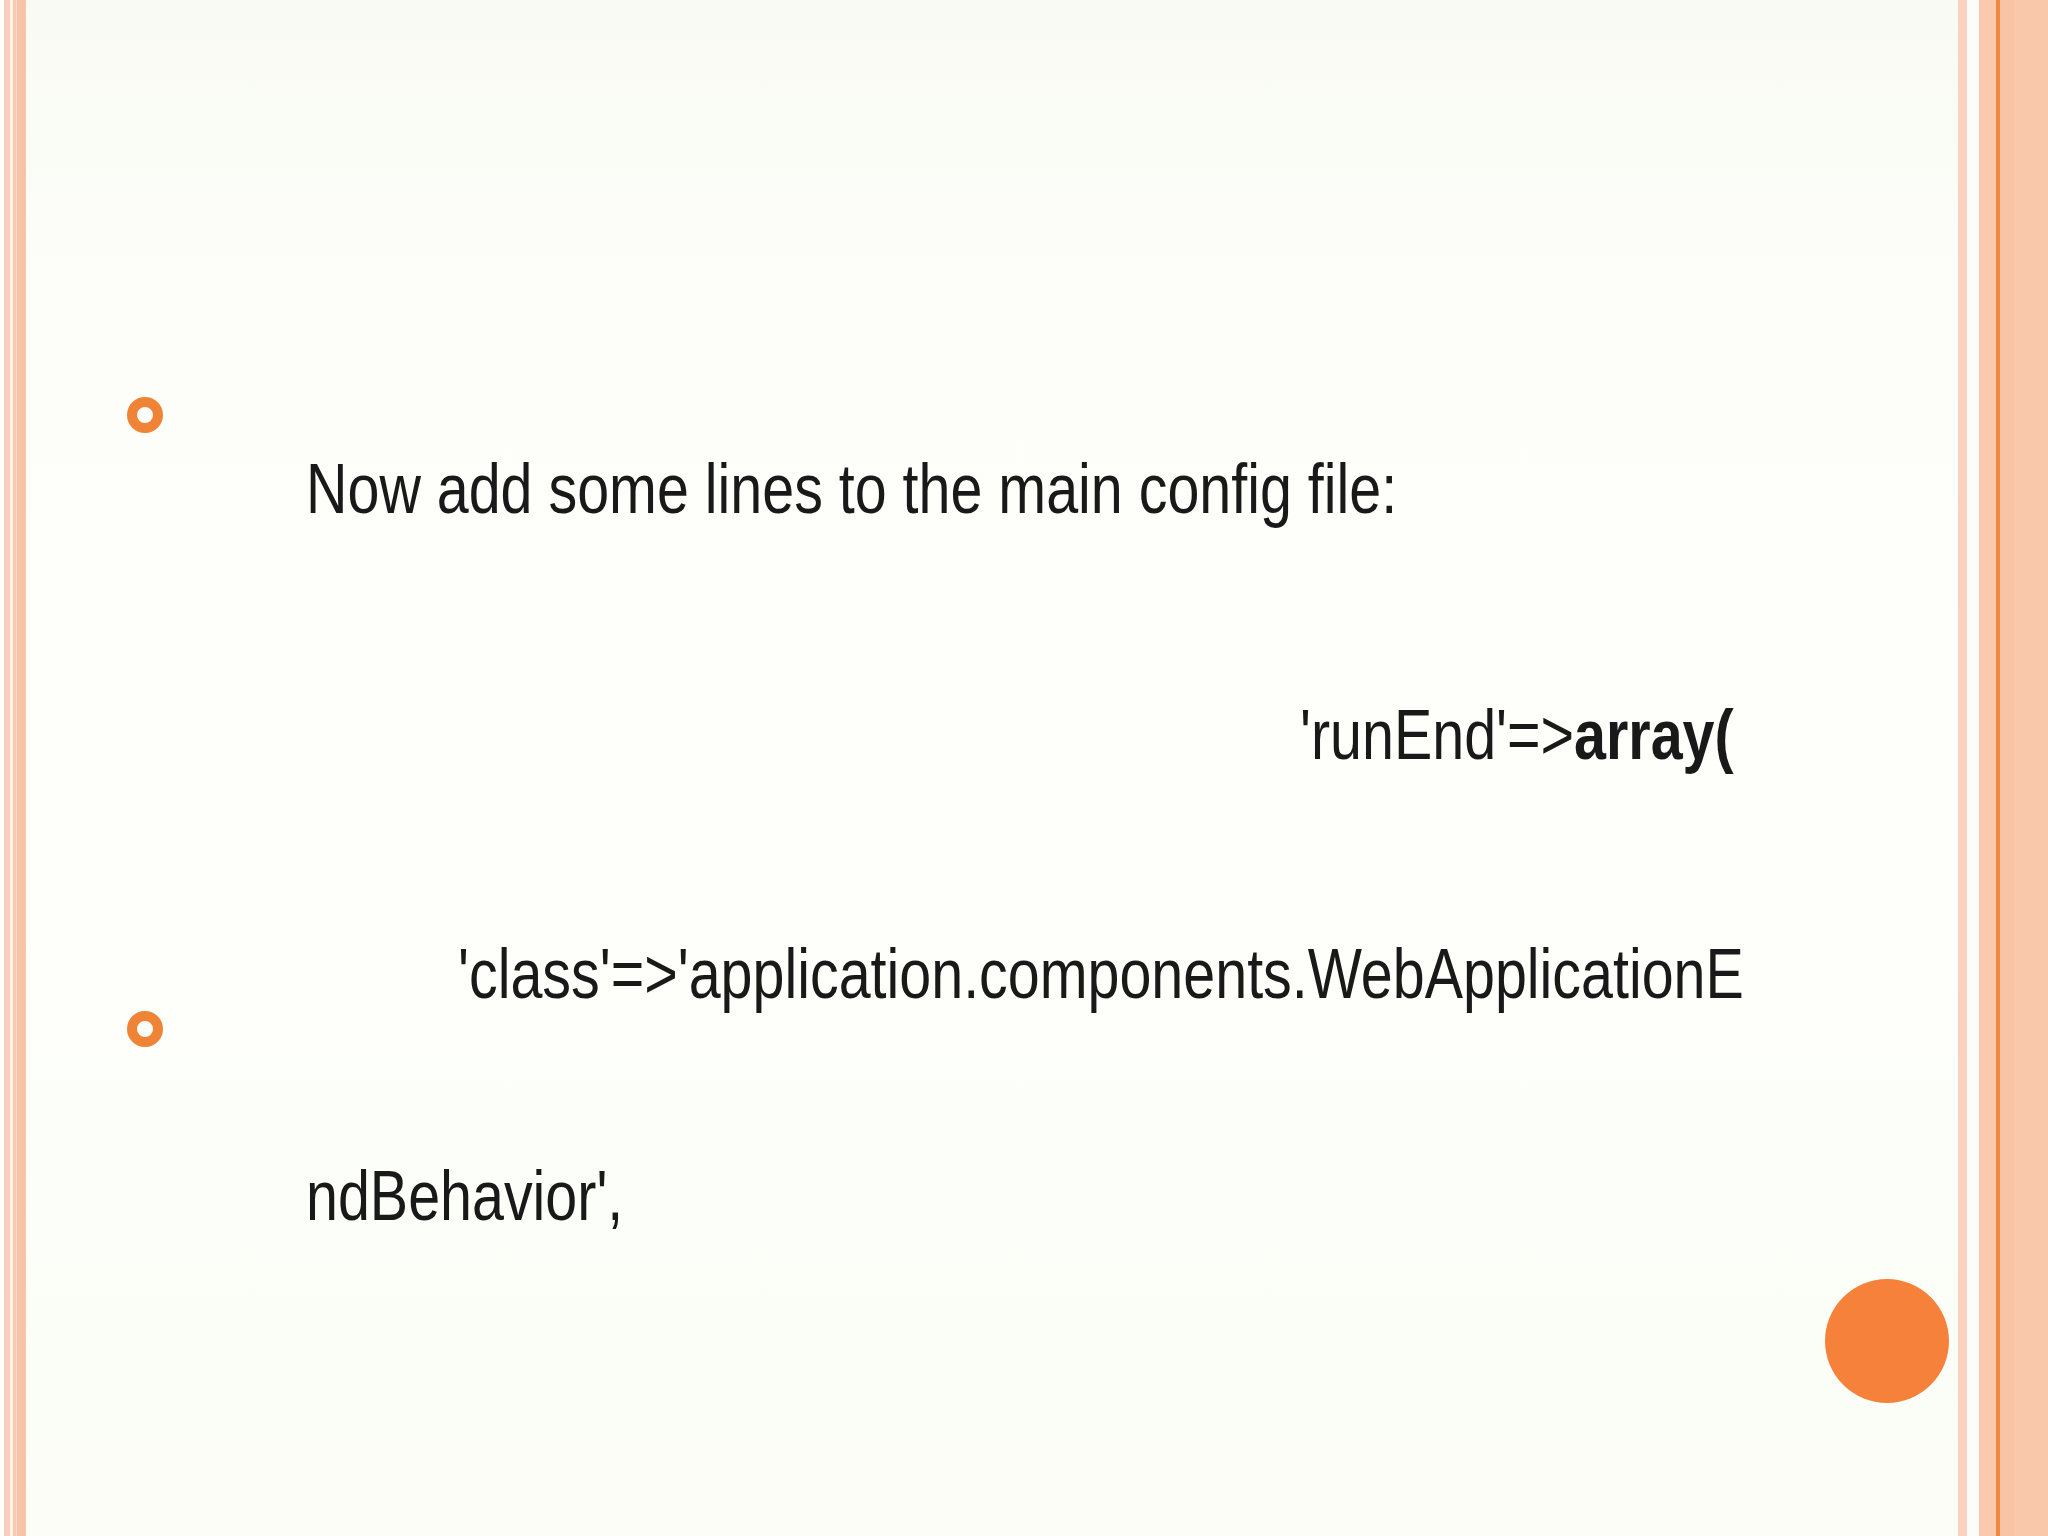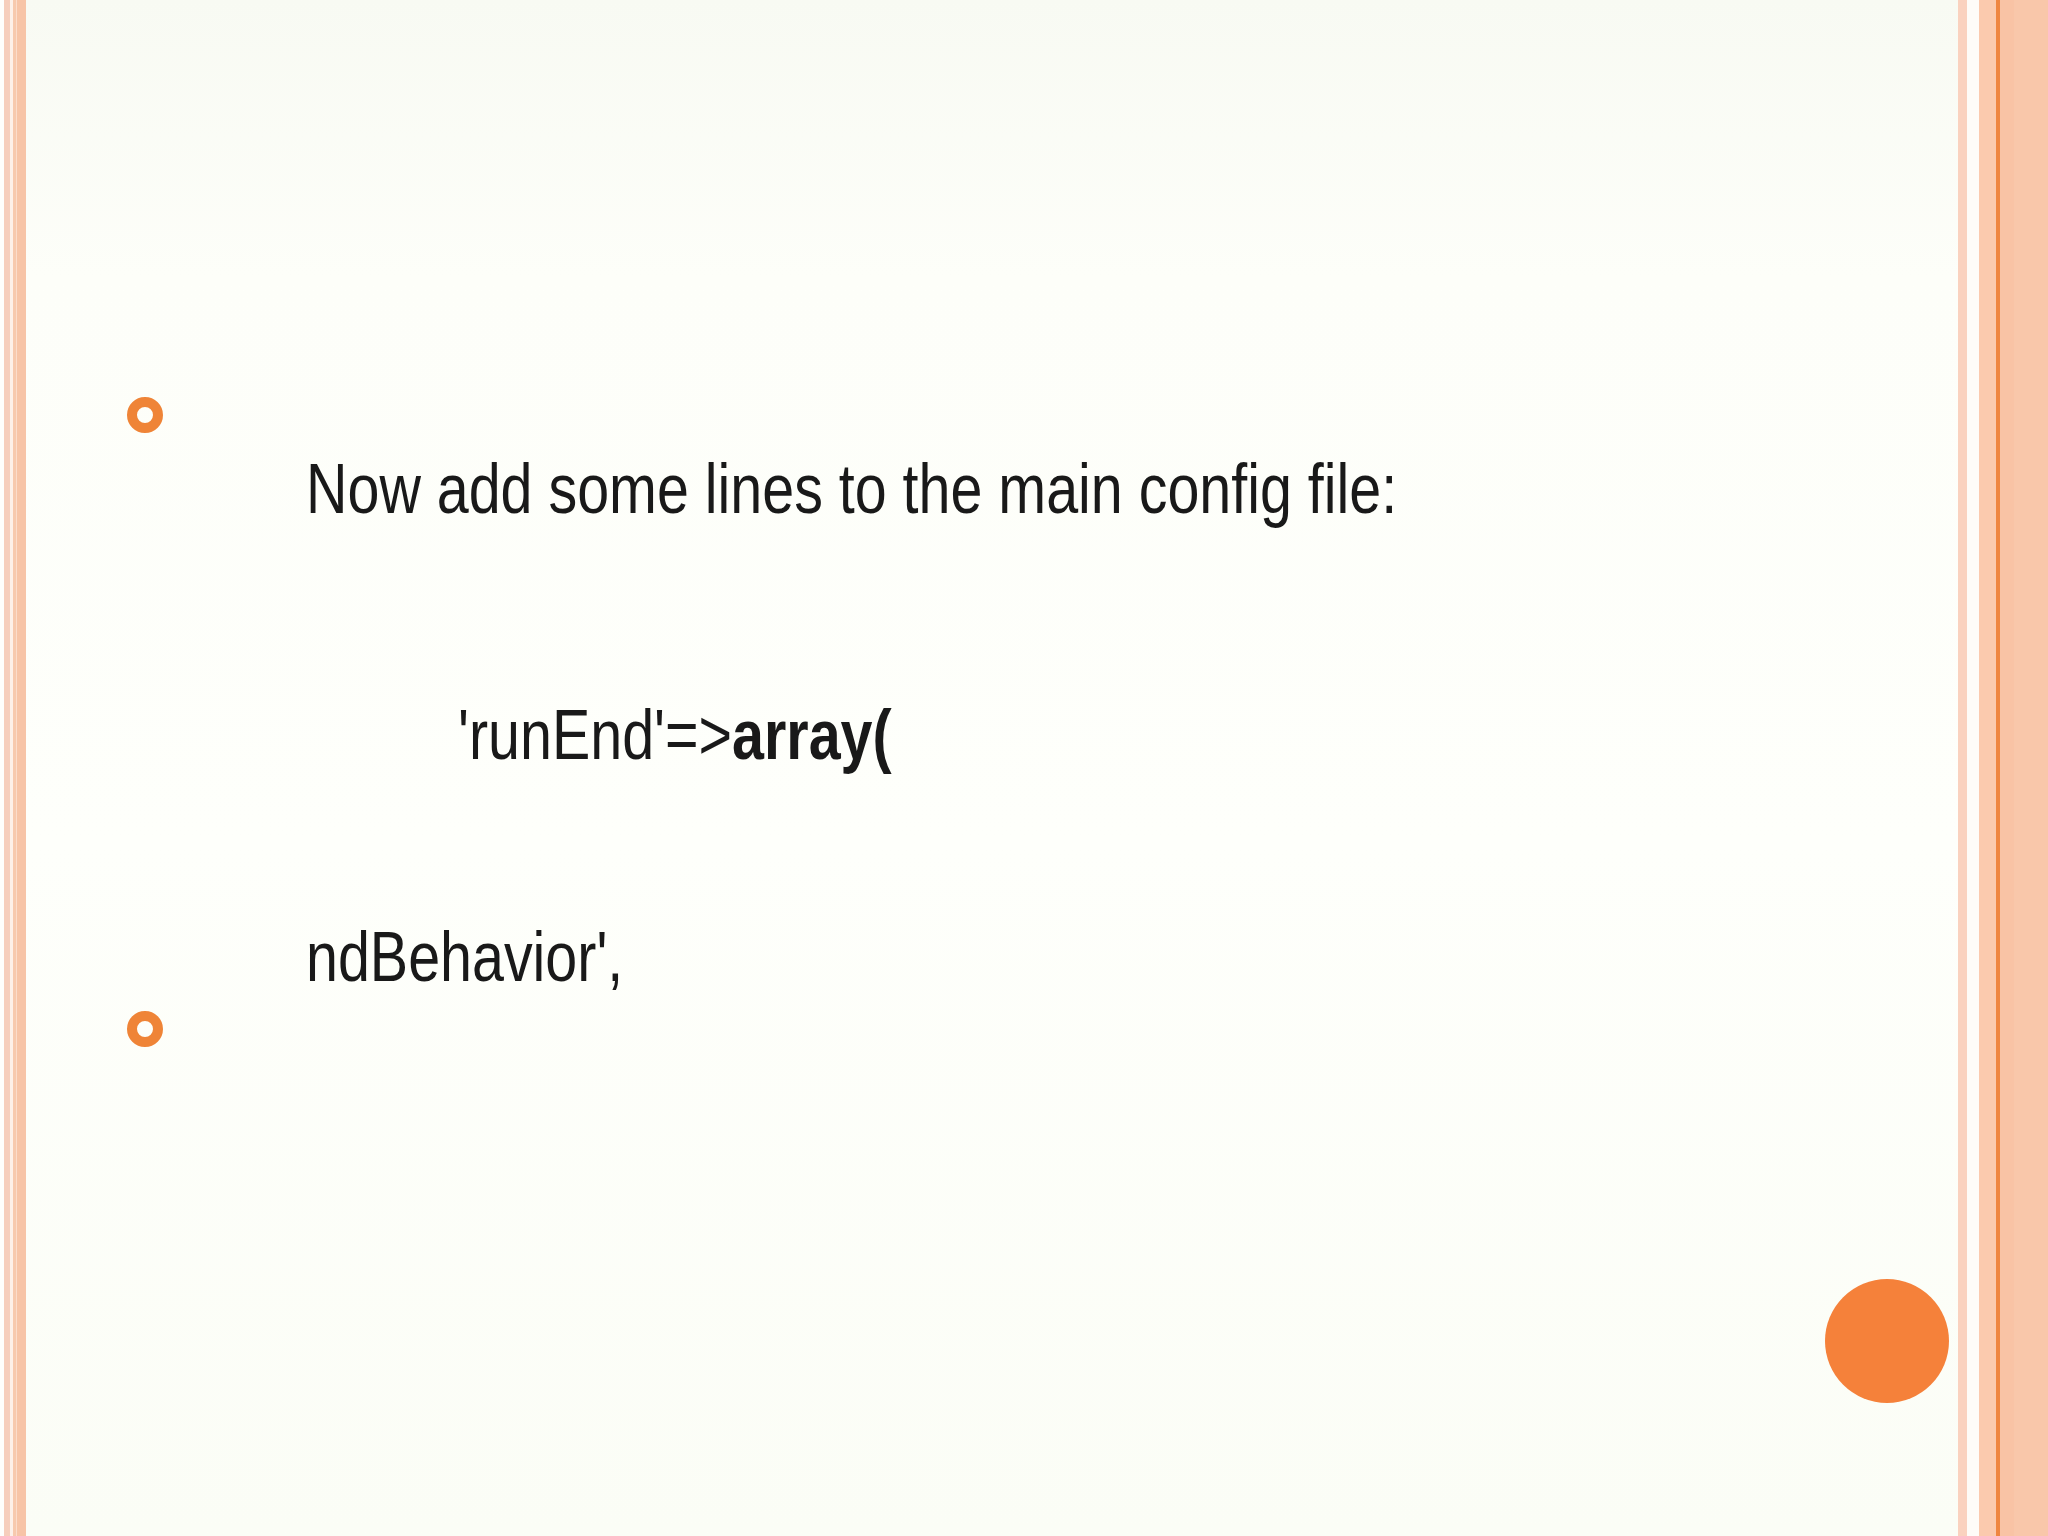--- a/index.html
+++ b/index.html
@@ -35,21 +35,21 @@
       #f9c7aa 56px, #f9c7aa 90px);
   }
   .content {
     position: absolute; left: 189px; top: 378px; width: 1640px;
     font-size: 70px; line-height: 74px;
   }
   .line { white-space: pre; }
   
   .cond { display: inline-block; transform: scaleX(0.82); transform-origin: 0 50%; white-space: pre; }
   .b { font-weight: bold; }
-  .ind1 { margin-left: 152px; }  
+  .ind1 { margin-left: 152px; text-align: right; }  
   .mt17 { margin-top: 17px; }
   .mt24 { margin-top: 24px; }
   .ring {
     position: absolute; width: 36px; height: 36px; box-sizing: border-box;
     border: 10px solid #ef8437; border-radius: 50%;
   }
   .ring-1 { left: 127px; top: 397px; }
   .ring-2 { left: 127px; top: 1011px; }
   .accent-circle {
     position: absolute; left: 1825px; top: 1279px;
@@ -72,20 +72,23 @@
 
     <div class="line">
       <span class="cond">Now add some lines to the main config file:</span>
     </div>
 
 
     <div class="line mt24 ind1">
       <span class="cond"><span>'runEnd'=&gt;</span><span class="b">array(</span></span>
     </div>
 
+    <div class="line mt17 ind1">
+      <span class="cond">'class'=&gt;'application.components.WebApplicationE</span>
+    </div>
 
     <div class="line">
       <span class="cond">ndBehavior',</span>
     </div>
 
   </div>
 
   <div class="accent-circle"></div>
 
 </div>

